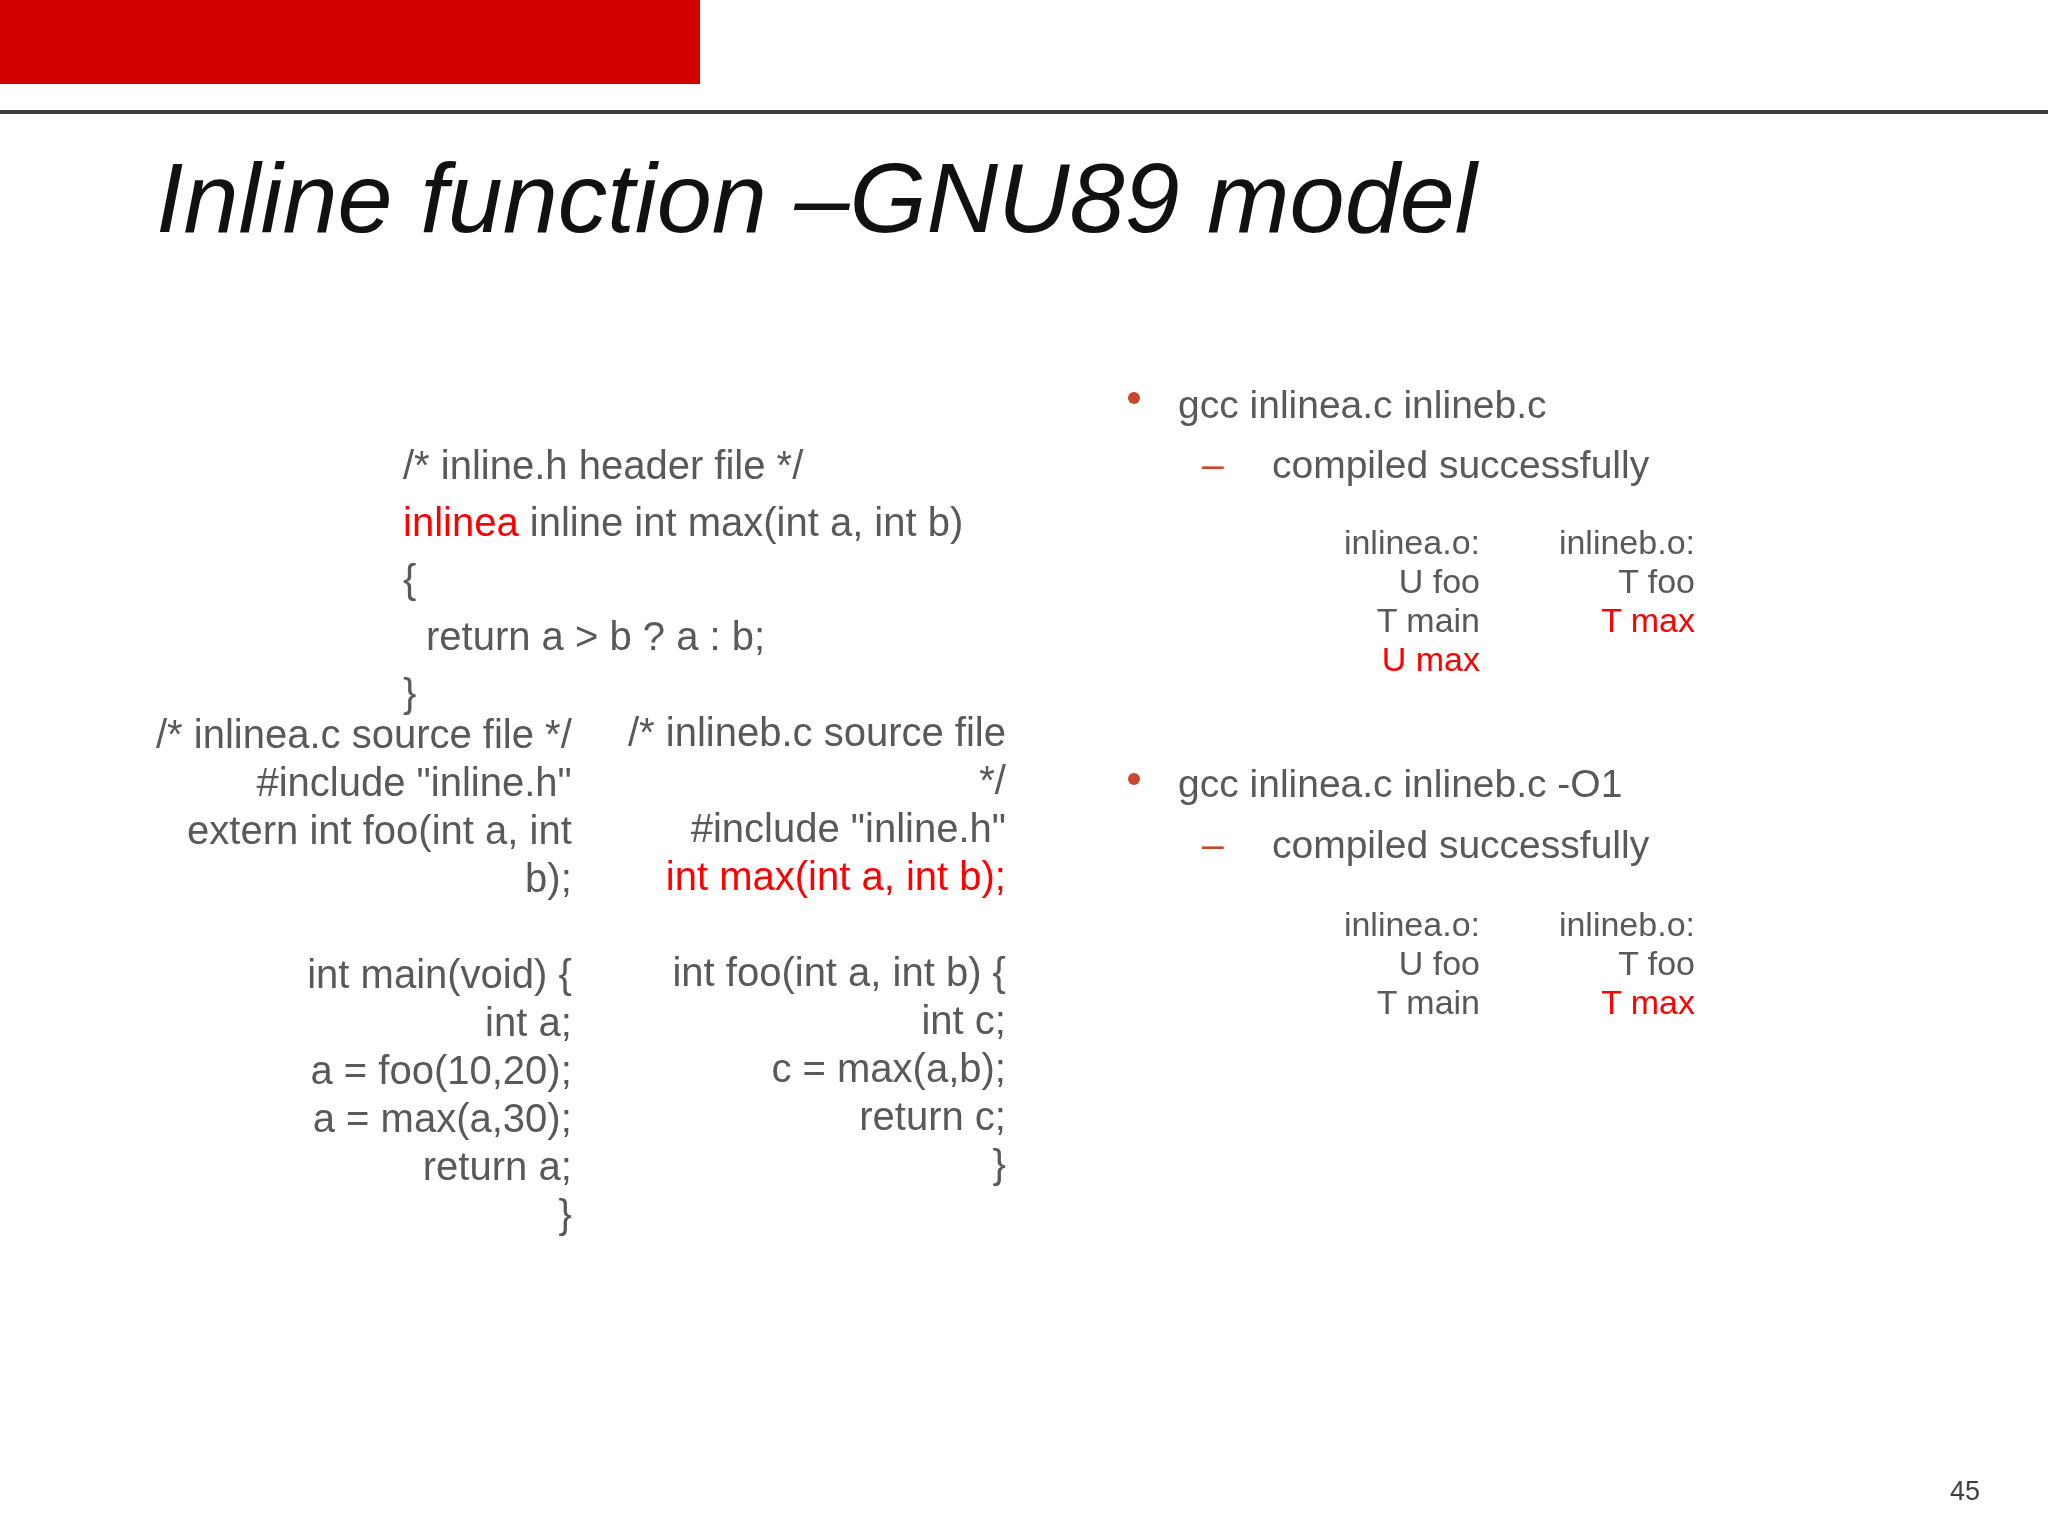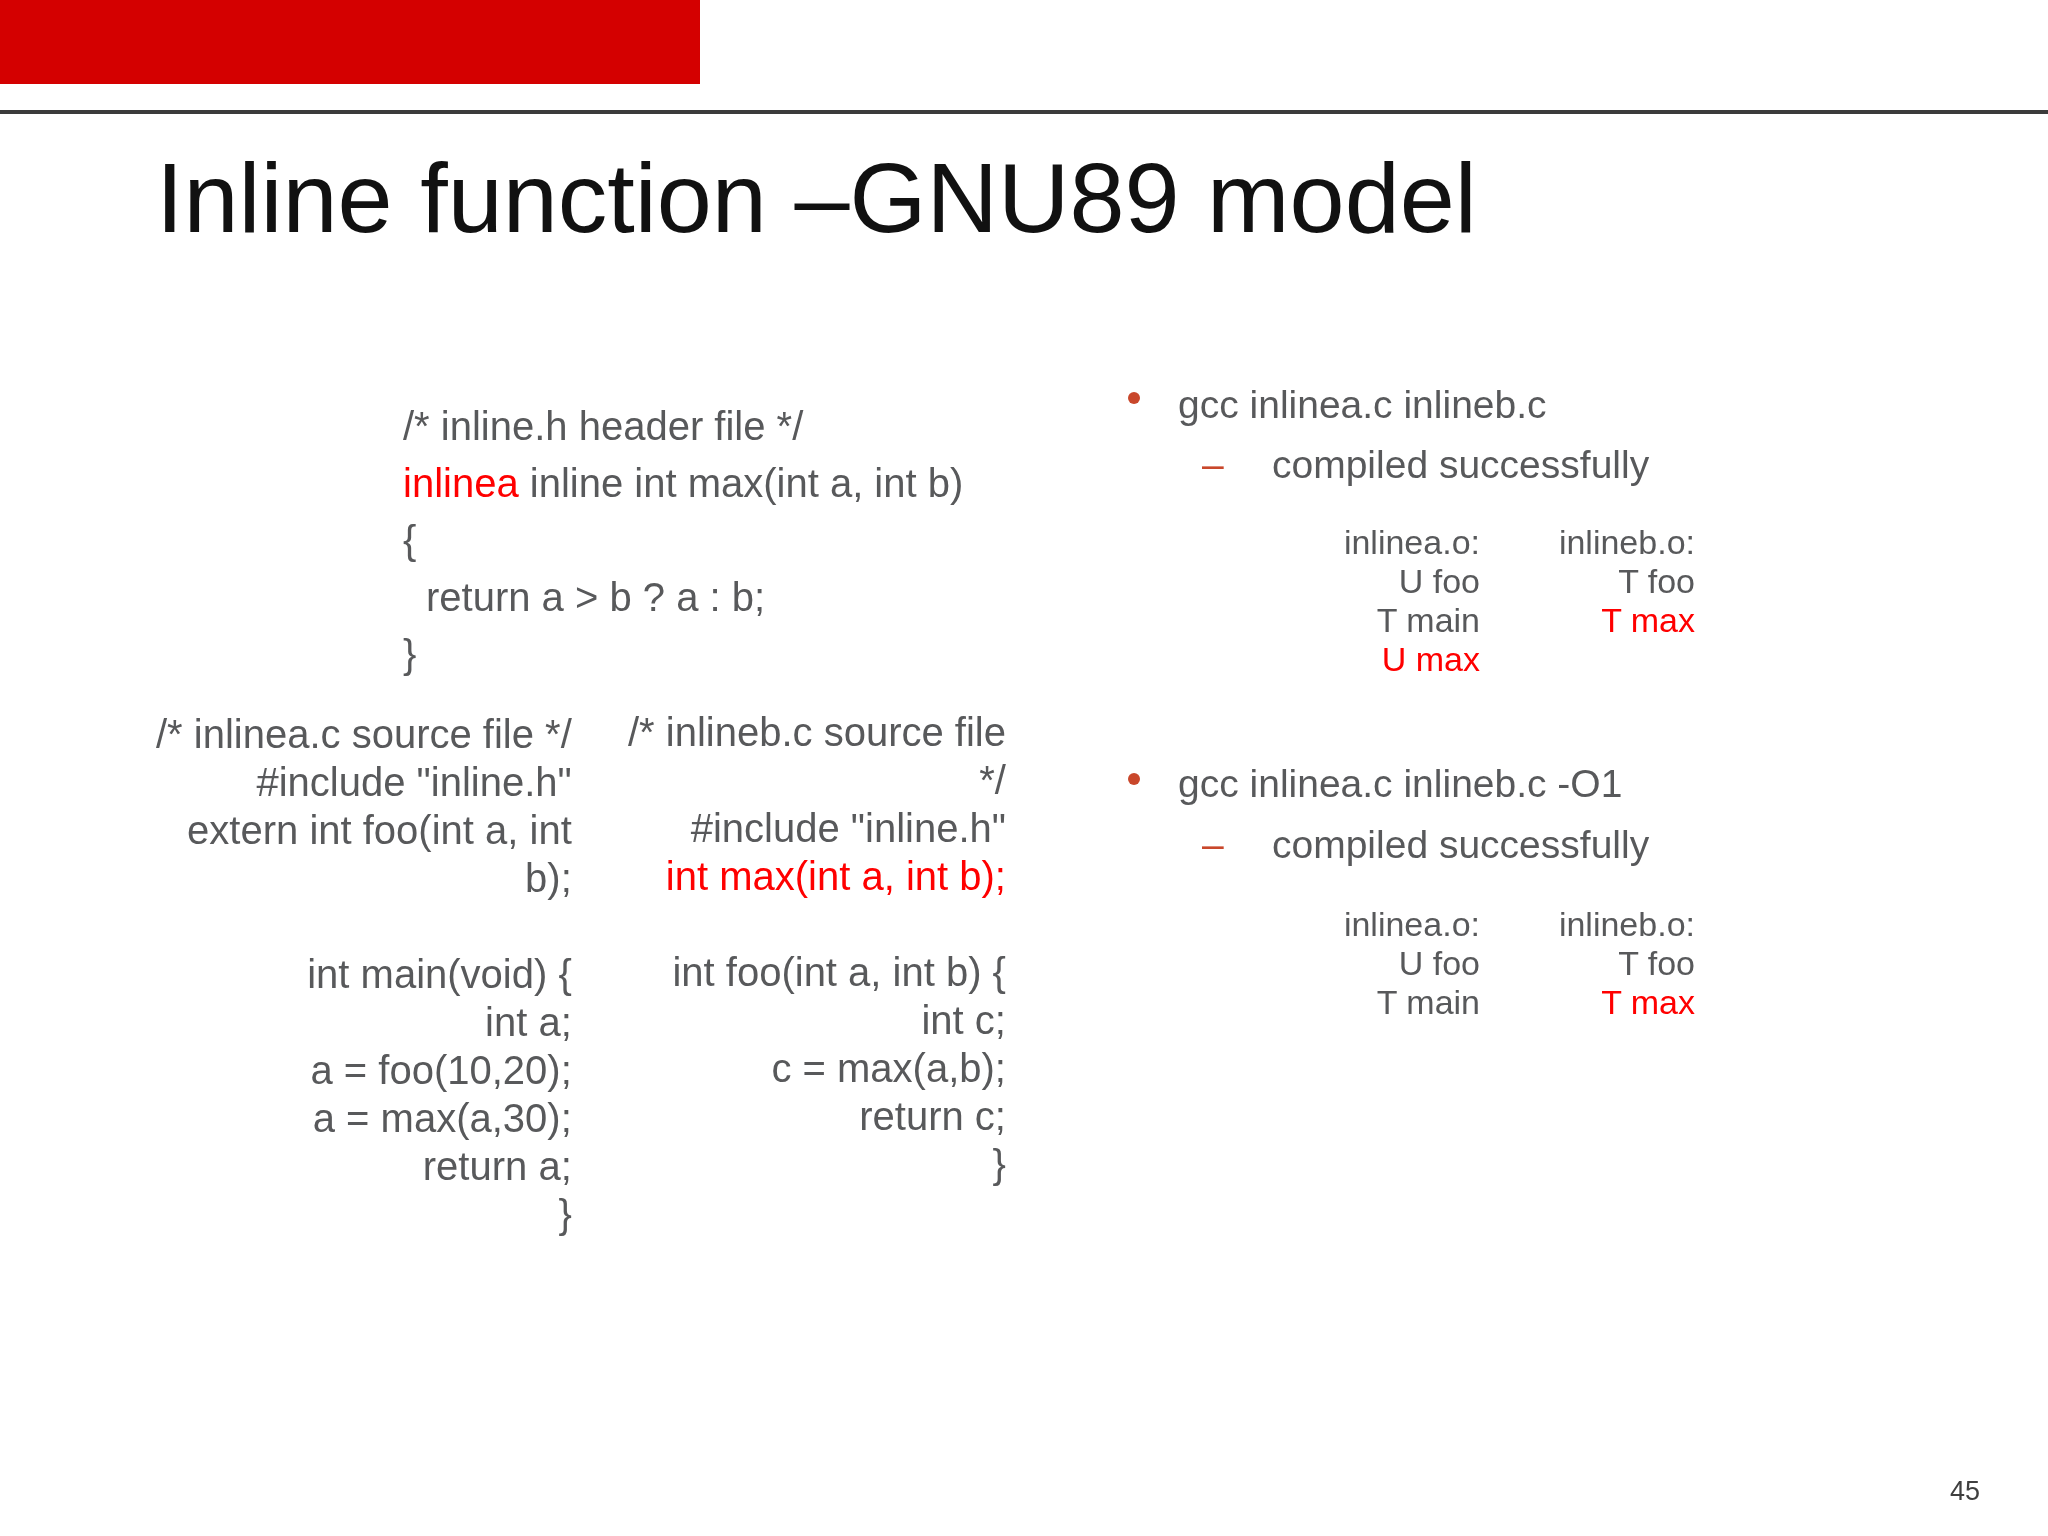--- a/index.html
+++ b/index.html
@@ -4,21 +4,21 @@
 <style>
   html,body { margin:0; padding:0; background:#ffffff; }
   .slide {
     position:relative; width:2048px; height:1536px; background:#ffffff;
     overflow:hidden; font-family:"Liberation Sans", sans-serif;
   }
   .red-bar { position:absolute; left:0; top:0; width:700px; height:84px; background:#d40000; }
   .top-line { position:absolute; left:0; top:110px; width:2048px; height:4px; background:#3b3b3b; }
   .title {
     position:absolute; left:156px; top:146px; font-size:99px; line-height:1.05;
-    color:#111111; white-space:nowrap;
+    color:#111111; white-space:nowrap;font-style:italic;
   }
   .code { position:absolute; font-size:40px; line-height:48px; color:#58595b; white-space:nowrap;text-align:right; }
   .code .line { height:48px; }
   .codeh { position:absolute; font-size:40px; line-height:57px; color:#58595b; white-space:nowrap; }
   .codeh .line { height:57px; }
   .ind { padding-left:23px; }
   .red { color:#ff0000; }
   .bullet-dot { position:absolute; width:12px; height:12px; border-radius:50%; background:#c9472b; }
   .btext { position:absolute; font-size:39px; line-height:1.15; color:#58595b; white-space:nowrap; }
   .dash { position:absolute; font-size:39px; line-height:1.15; color:#c9472b; white-space:nowrap; }
@@ -29,21 +29,21 @@
 </head>
 <body>
 
 <div class="slide">
 
   <div class="red-bar"></div>
   <div class="top-line"></div>
 
   <div class="title">Inline function –GNU89 model</div>
 
-  <div class="codeh" style="left:403px; top:398px;">
+  <div class="codeh" style="left:403px; top:437px;">
     <div class="line">/* inline.h header file */</div>
     <div class="line"><span class="red">inlinea</span><span> inline int max(int a, int b)</span></div>
     <div class="line">{</div>
     <div class="line ind">return a &gt; b ? a : b;</div>
     <div class="line">}</div>
   </div>
 
   <div class="code" style="left:156px; top:710px;">
     <div class="line">/* inlinea.c source file */</div>
     <div class="line">#include "inline.h"</div>

